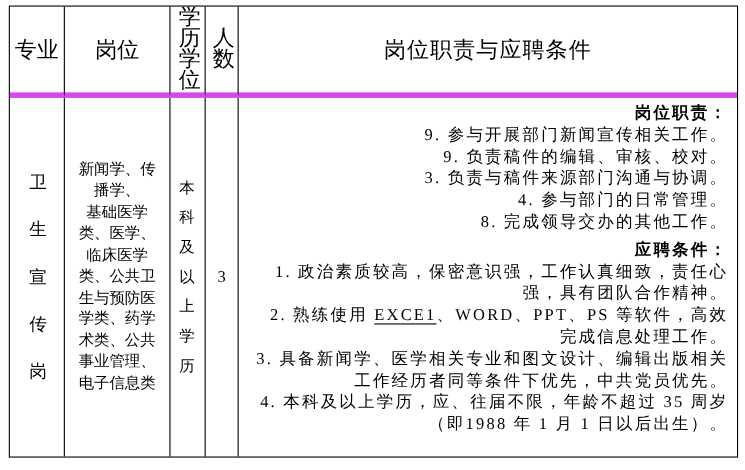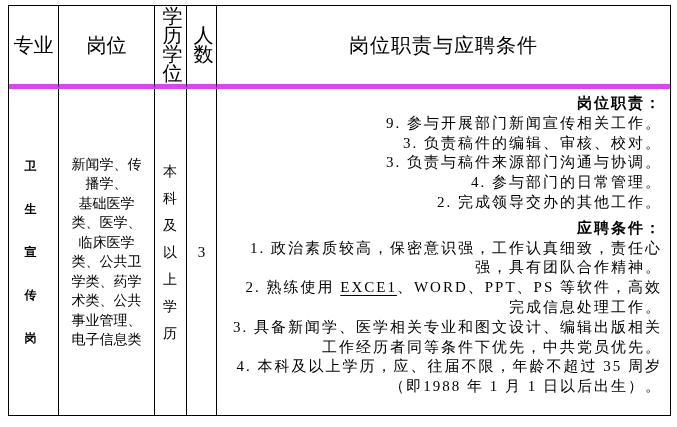--- a/index.html
+++ b/index.html
@@ -11,22 +11,22 @@
     display:grid;
     grid-template-columns:50px 96px 32px 30px 1fr;
     grid-template-rows:83px 1fr;
   }
   .cell { border-right:1px solid #000; display:flex; align-items:center; justify-content:center;
     overflow:hidden; }
   .cell.last { border-right:none;text-align:right; }
   .cell.hdr { border-bottom:5px solid #d946ef; font-weight:normal; font-size:20px; }
   .vtext { width:16px; word-break:break-all; text-align:center; }
   .hdr .vtext { line-height:19px; }
-  .position-vtext { width:18px; word-break:break-all; text-align:left;
-    font-weight:bold; font-size:12px; line-height:43px; letter-spacing:0; }
+  .position-vtext { width:18px; word-break:break-all; text-align:right;
+    font-weight:normal; font-size:16px; line-height:43px; letter-spacing:0; }
   .edu-vtext { width:15px; word-break:break-all; 
     font-size:14px; line-height:27px; }
   .major-cell { flex-direction:column; font-size:14px; line-height:19.5px; }
   .major-line { text-align:center; white-space:nowrap; }
   .count-cell { font-size:15px; }
   .details-hdr { letter-spacing:1px; }
   .details-cell {
     display:block; padding:5px 8px 0 12px;
     font-size:15px; line-height:19.8px; letter-spacing:2px;
     text-align:justify;
@@ -68,41 +68,42 @@
     <span class="position-vtext">卫生宣传岗</span>
   </div>
 
   <div class="cell major-cell">
     <div class="major-line">新闻学、传</div>
     <div class="major-line">播学、</div>
     <div class="major-line">基础医学</div>
     <div class="major-line">类、医学、</div>
     <div class="major-line">临床医学</div>
     <div class="major-line">类、公共卫</div>
+    <div class="major-line">生与预防医</div>
     <div class="major-line">学类、药学</div>
     <div class="major-line">术类、公共</div>
     <div class="major-line">事业管理、</div>
     <div class="major-line">电子信息类</div>
   </div>
 
   <div class="cell">
     <span class="edu-vtext">本科及以上学历</span>
   </div>
 
   <div class="cell count-cell">
     <span>3</span>
   </div>
 
   <div class="cell details-cell last">
     <p class="sec-title">岗位职责：</p>
     <p>9. 参与开展部门新闻宣传相关工作。</p>
-    <p>3. 负责稿件的编辑、审核、校对。</p>
+    <p>9. 负责稿件的编辑、审核、校对。</p>
     <p>3. 负责与稿件来源部门沟通与协调。</p>
     <p>4. 参与部门的日常管理。</p>
-    <p>2. 完成领导交办的其他工作。</p>
+    <p>8. 完成领导交办的其他工作。</p>
 
     <p class="sec-title gap-above">应聘条件：</p>
     <p>1. 政治素质较高，保密意识强，工作认真细致，责任心强，具有团队合作精神。</p>
     <p><span>2. 熟练使用 </span><span class="squiggle">EXCE1</span><span>、WORD、PPT、PS 等软件，高效完成信息处理工作。</span></p>
     <p>3. 具备新闻学、医学相关专业和图文设计、编辑出版相关工作经历者同等条件下优先，中共党员优先。</p>
     <p>4. 本科及以上学历，应、往届不限，年龄不超过 35 周岁（即1988 年 1 月 1 日以后出生）。</p>
   </div>
 
 </div>
 

